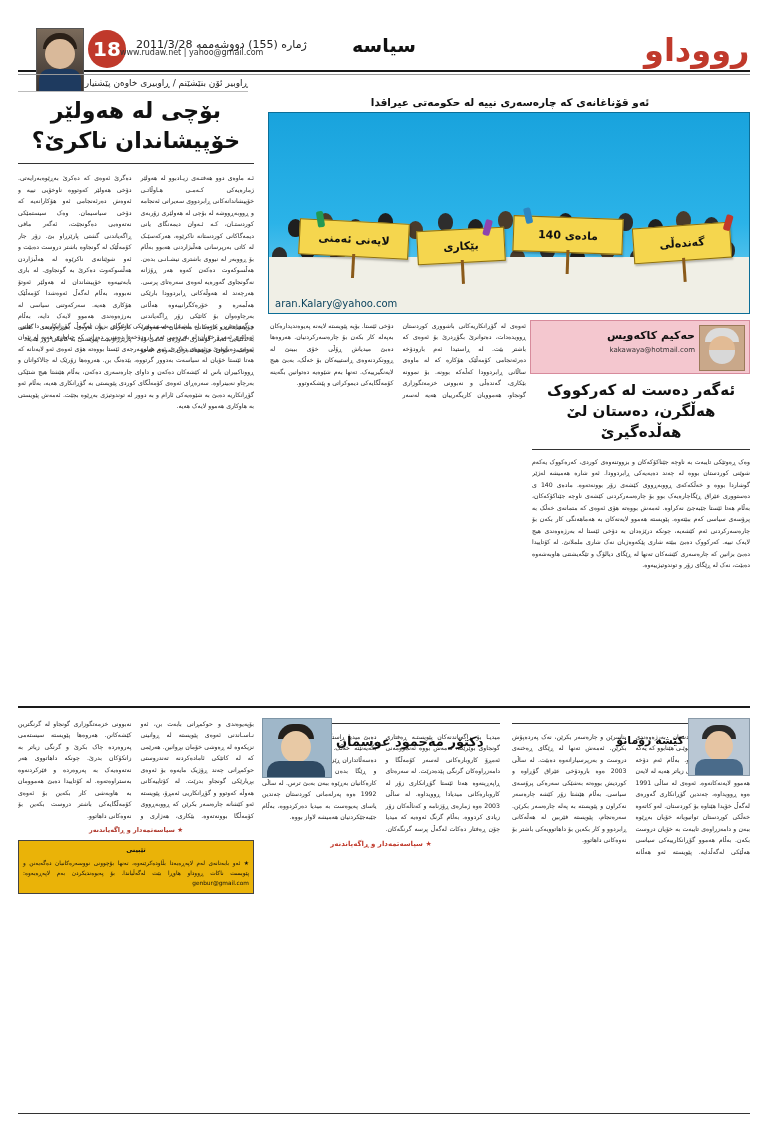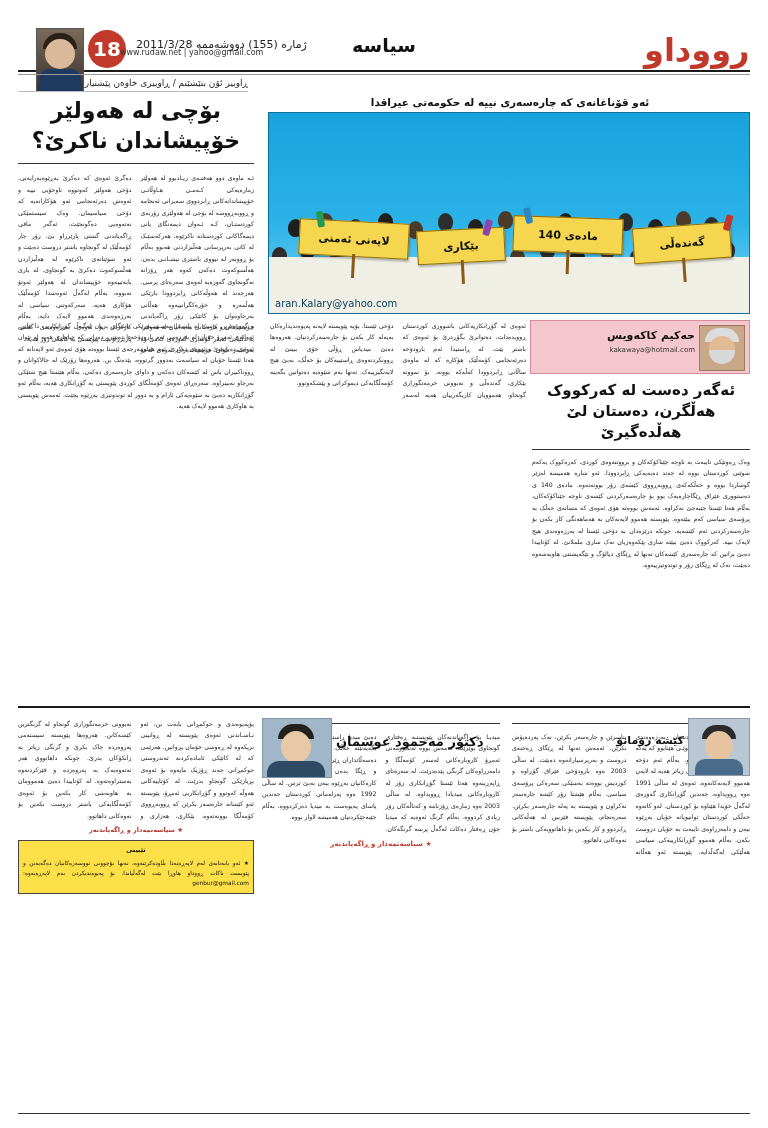--- a/index.html
+++ b/index.html
@@ -213,21 +213,21 @@
   }
 
   
   .bart-l{ left:18px; width:236px; height:392px; overflow:hidden; }
   .bart-l .col-text{column-count:2;}
   .bart-l .signoff{
     margin-top:5px;font-size:6.5px;text-align:center;color:#b03a2e;font-weight:bold;
   }
   .infobox{
     margin-top:6px;border:1px solid #444;padding:4px;font-size:5.8px;line-height:1.7;
-    background:#fde047;text-align:justify;
+    background:#eab308;text-align:justify;
   }
   .infobox .ib-title{font-weight:bold;font-size:6.5px;display:block;text-align:center;margin-bottom:3px;}
 
   .footline{
     position:absolute;left:18px;right:18px;bottom:14px;border-top:1px solid #333;
   }
 </style>
 </head>
 <body>
 

